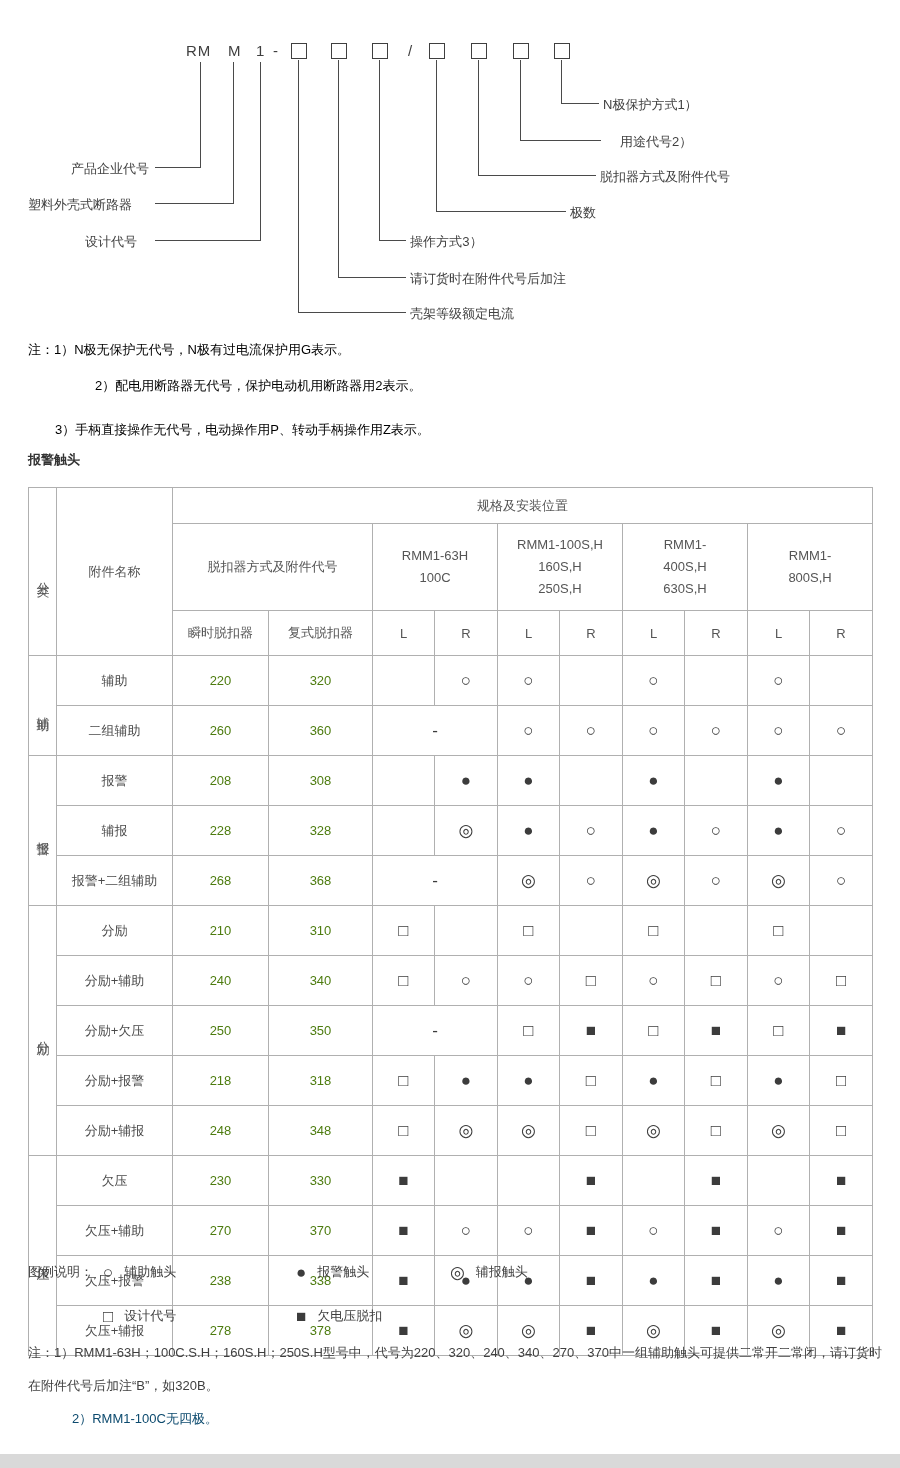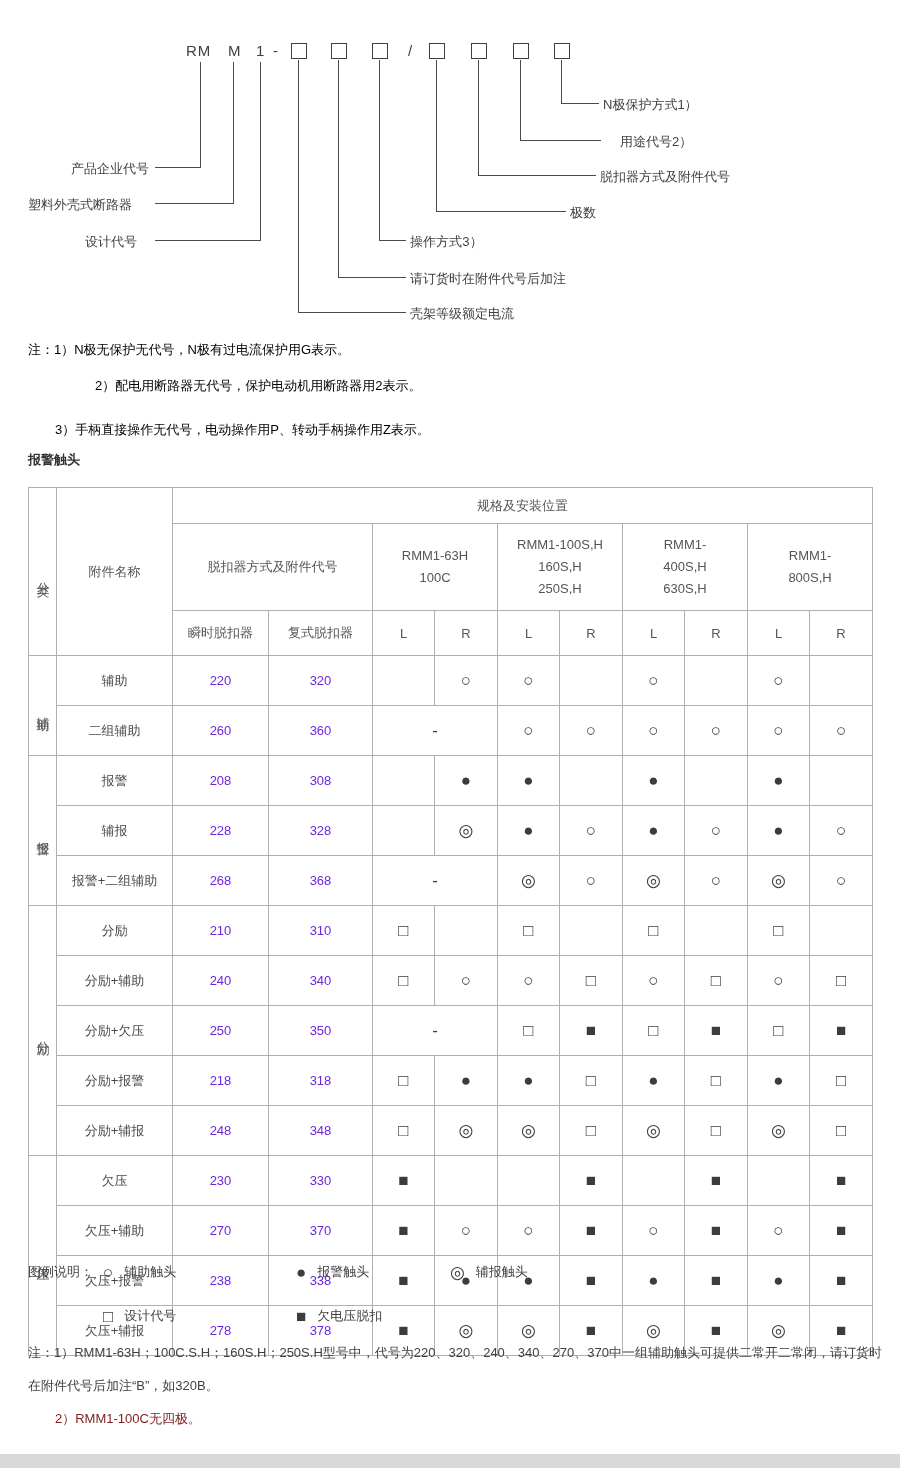--- a/index.html
+++ b/index.html
@@ -23,32 +23,32 @@
     border-collapse:collapse; table-layout:fixed; font-size:13px; color:#555; }
   table.acc th, table.acc td { border:1px solid #b0b0b0; font-weight:normal;
     text-align:center; vertical-align:middle; padding:0; }
   thead tr.h1 { height:36px; }
   thead tr.h2 { height:87px; }
   thead tr.h3 { height:45px; }
   tbody tr { height:50px; }
   .frame-head { white-space:pre-line; line-height:1.7; }
   .vert { writing-mode:vertical-rl; text-orientation:upright; letter-spacing:2px; display:inline-block; }
   td.name-cell { text-align:left; padding-left:13px; color:#4a4a4a; }
-  td.code-cell { color:#6d28d9; }
+  td.code-cell { color:#4d7c0f; }
   td.sym-cell { font-size:17px; color:#3c3c3c; line-height:1; }
   
   .legend-title { position:absolute; left:28px; top:1263px; font-size:13px; color:#3f3f3f; }
   .legend-item { position:absolute; display:flex; align-items:center; gap:11px;
     font-size:13px; color:#3f3f3f; height:20px; }
   .legend-item .sym { font-size:17px; line-height:1; color:#3c3c3c; }
   
   .footnote1 { position:absolute; left:28px; top:1336px; width:856px;
     font-size:13px; color:#3f3f3f; line-height:33px; }
-  .footnote2 { position:absolute; left:55px; top:1402px; font-size:13px;
-    color:#7f1d1d; line-height:33px; }
+  .footnote2 { position:absolute; left:72px; top:1402px; font-size:13px;
+    color:#0c4a6e; line-height:33px; }
   
   .footer-strip { position:absolute; left:0; top:1454px; width:900px; height:14px; background:#d9d9d9; }
 </style>
 </head>
 <body>
 
 <div>
   <span class="seg" style="left:186px; top:42px;">RM</span>
   <span class="seg" style="left:228px; top:42px;">M</span>
   <span class="seg" style="left:256px; top:42px;">1</span>

